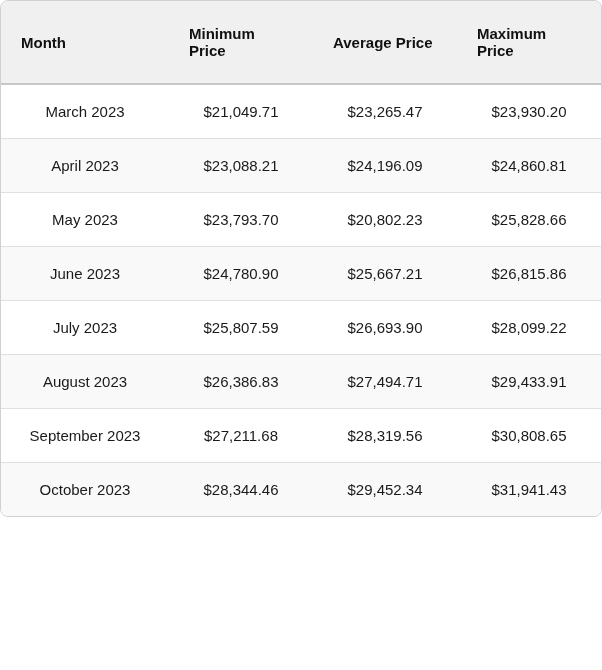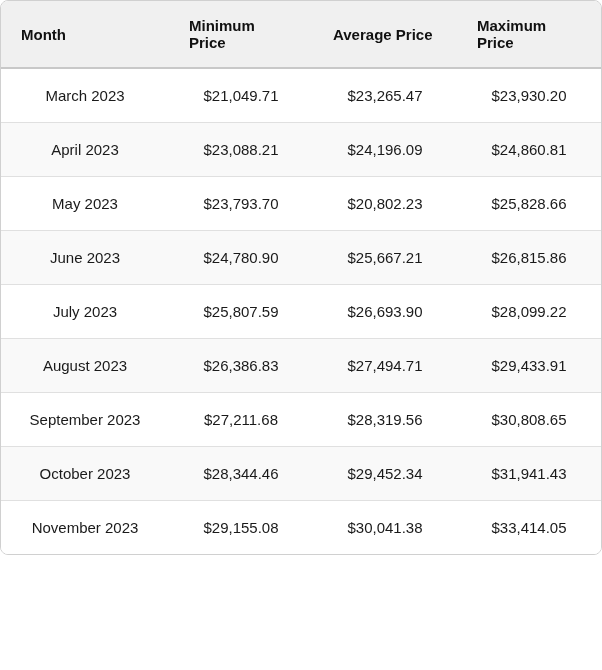--- a/index.html
+++ b/index.html
@@ -27,21 +27,21 @@
       width: 100%;
       border-collapse: collapse;
     }
 
     thead tr {
       background: #f0f0f0;
       border-bottom: 2px solid #c8c8c8;
     }
 
     thead th {
-      padding: 16px 20px;
+      padding: 24px 20px;
       text-align: left;
       font-weight: 700;
       font-size: 15px;
       color: #111;
     }
 
     tbody tr {
       border-bottom: 1px solid #e0e0e0;
       background: #fff;
       text-align: center;
@@ -129,21 +129,15 @@
           <td>$27,211.68</td>
           <td>$28,319.56</td>
           <td>$30,808.65</td>
         </tr>
         <tr>
           <td>October 2023</td>
           <td>$28,344.46</td>
           <td>$29,452.34</td>
           <td>$31,941.43</td>
         </tr>
-        <tr>
-          <td>November 2023</td>
-          <td>$29,155.08</td>
-          <td>$30,041.38</td>
-          <td>$33,414.05</td>
-        </tr>
       </tbody>
   </table>
 </div>
 
 </body></html>

